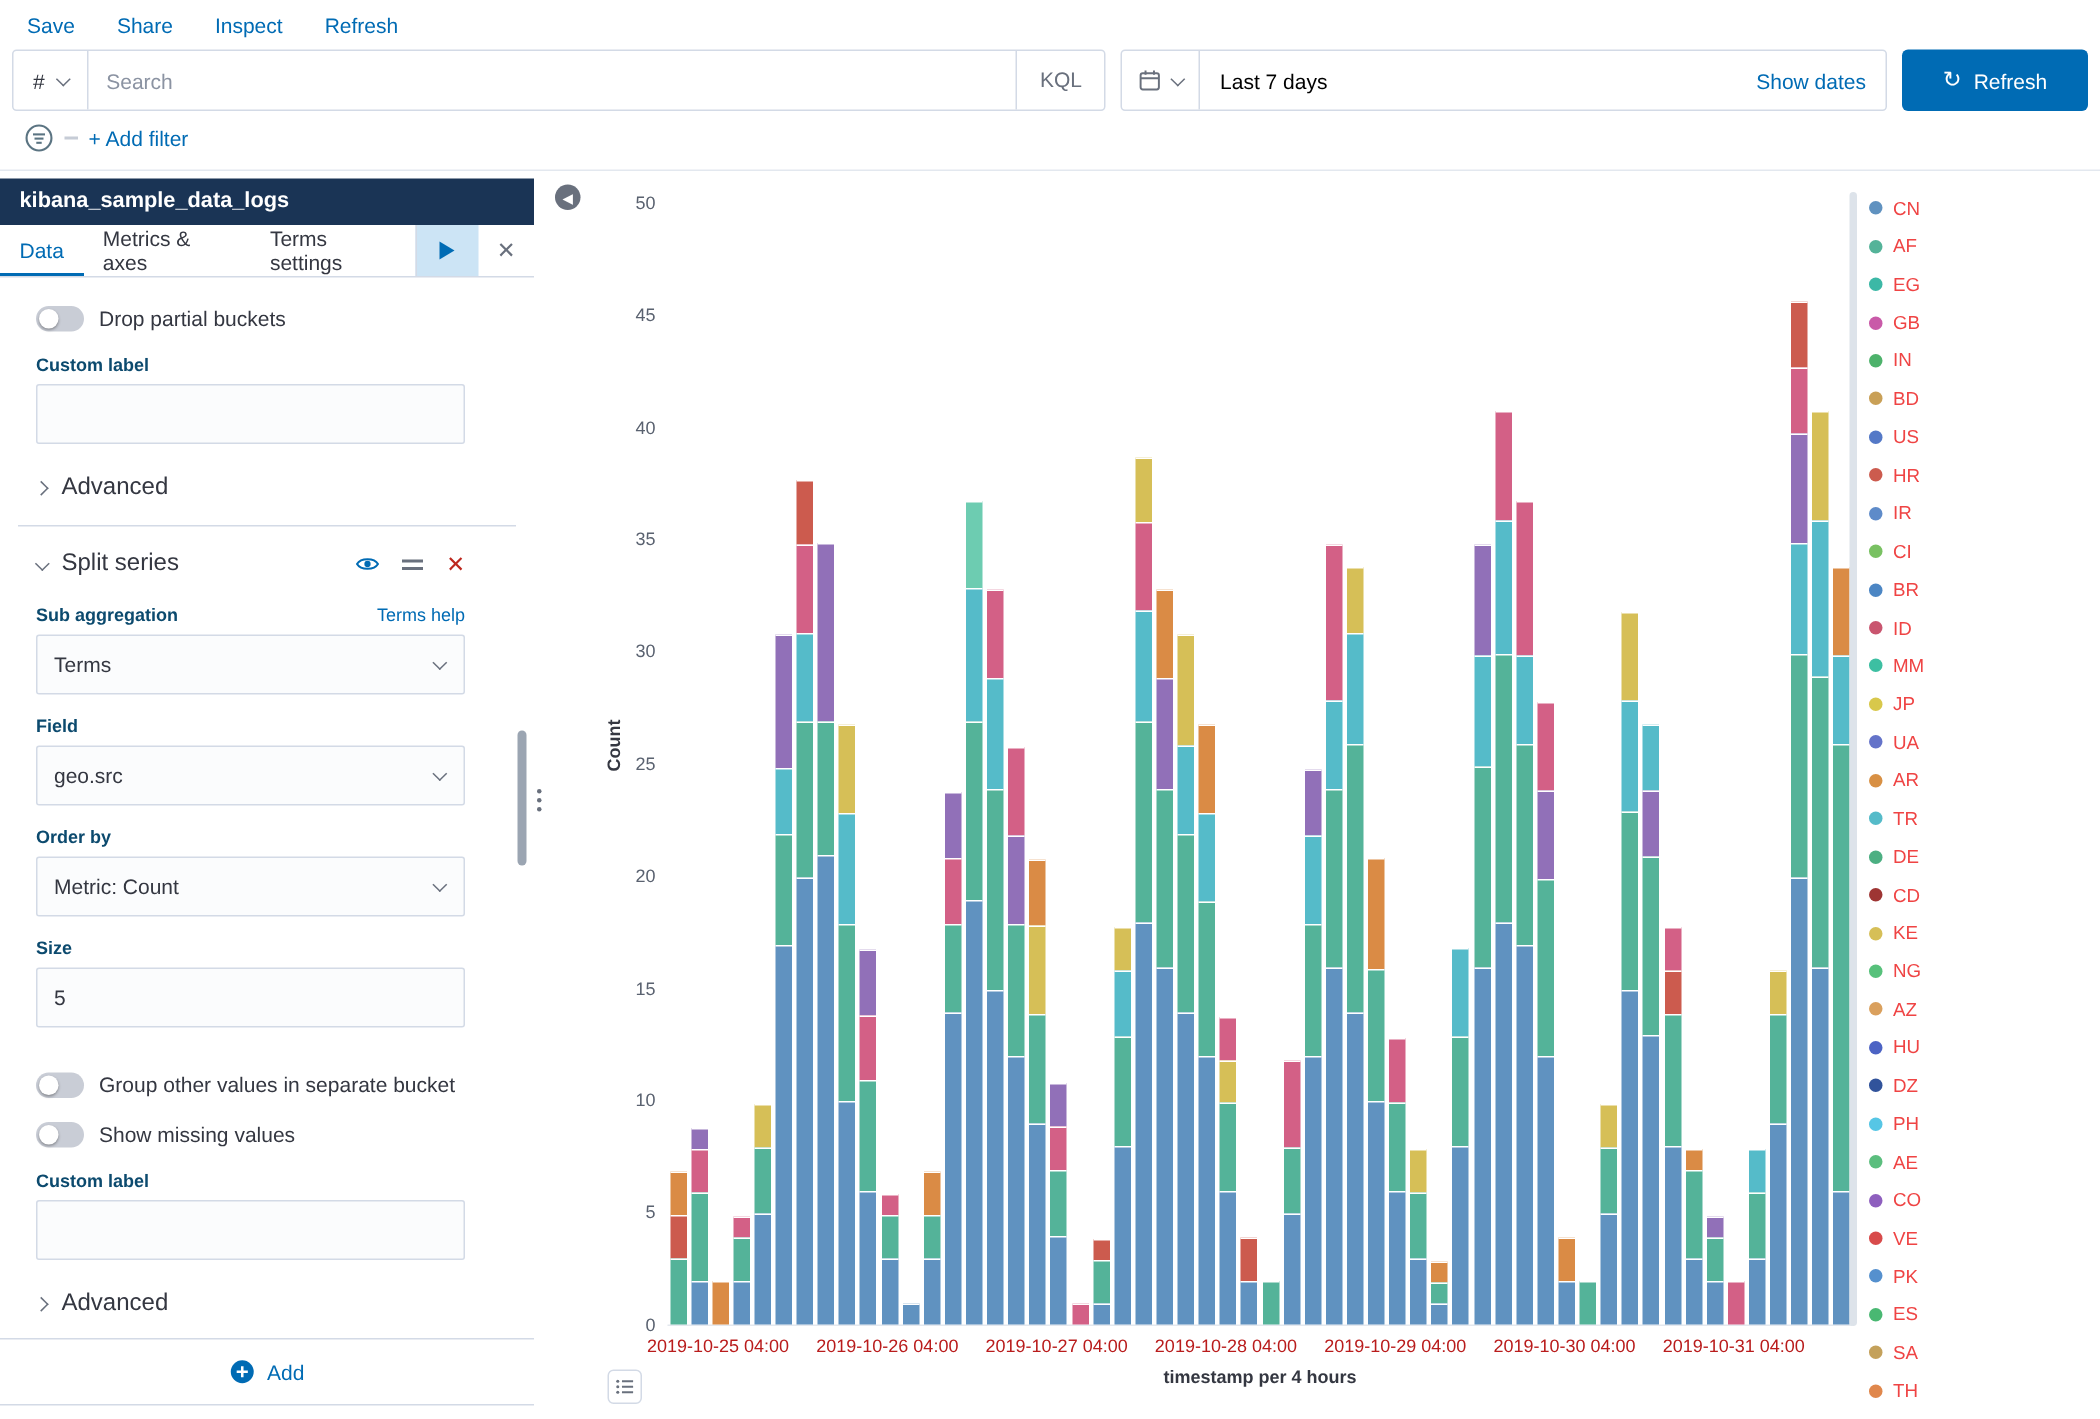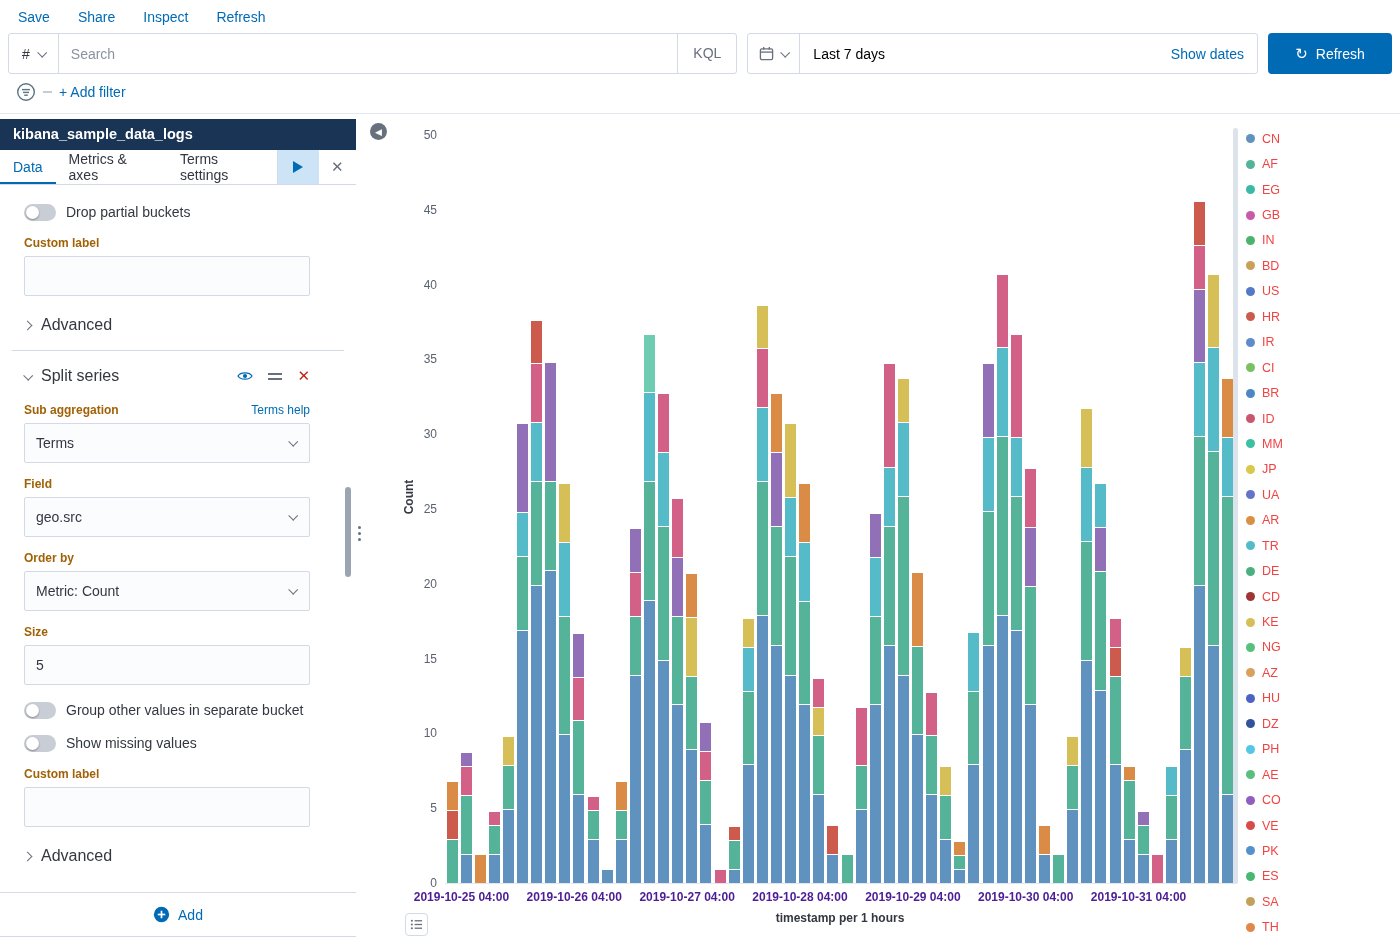--- a/index.html
+++ b/index.html
@@ -46,21 +46,21 @@
   .tabs .tspacer { flex:1; }
   .play-btn { width:45px; background:#CCE4F5; border-left:1px solid var(--border); display:flex; align-items:center; justify-content:center; cursor:pointer; }
   .play-tri { width:0; height:0; border-left:10px solid var(--accent); border-top:6px solid transparent; border-bottom:6px solid transparent; }
   .close-btn { width:40px; display:flex; align-items:center; justify-content:center; color:#69707D; font-size:15px; cursor:pointer; }
 
   .editor-body { position:absolute; top:66px; bottom:50px; left:0; right:0; overflow:hidden; padding:16px 46px 0 24px; }
   .switch-row { display:flex; gap:10px; align-items:flex-start; margin:2px 0 14px; }
   .switch { width:32px; height:17px; border-radius:9px; background:#C9CDD6; position:relative; flex:none; margin-top:1px; cursor:pointer; }
   .switch::after { content:""; position:absolute; left:2px; top:2px; width:13px; height:13px; border-radius:50%; background:#fff; box-shadow:0 1px 2px rgba(0,0,0,.35); }
   .switch-row .sw-label { font-size:14px; line-height:19px; }
-  .flabel { font-size:12px; font-weight:bold; color:#a16207; margin:14px 0 6px; }
+  .flabel { font-size:12px; font-weight:bold; color:#0c4a6e; margin:14px 0 6px; }
   .labelrow { display:flex; align-items:baseline; justify-content:space-between; }
   .helplink { font-size:12px; color:var(--accent); cursor:pointer; }
   .tinput { width:100%; height:40px; border:1px solid var(--border); border-radius:2px; background:#fbfcfd; padding:0 11px; font-size:14px; font-family:inherit; color:#343741; }
   .select { position:relative; width:100%; height:40px; border:1px solid var(--border); border-radius:2px; background:#fbfcfd; display:flex; align-items:center; padding:0 30px 0 11px; cursor:pointer; }
   .select .chev { position:absolute; right:13px; top:15px; }
   .adv-row { display:flex; align-items:center; gap:10px; font-size:16px; margin:20px 0 16px; cursor:pointer; }
   .chev-right { transform:rotate(-45deg); }
   .sep { border-top:1px solid var(--border); margin:0 -34px 0 -12px; }
   .split-hdr { display:flex; align-items:center; gap:10px; font-size:16px; margin:16px 0 4px; }
   .split-hdr .icons { margin-left:auto; display:flex; align-items:center; gap:15px; }
@@ -76,21 +76,21 @@
   .resizer i { display:block; width:3px; height:3px; border-radius:50%; background:#69707D; margin:3px 0; }
   .collapse-btn { position:absolute; left:370px; top:123px; width:17px; height:17px; border-radius:50%; background:#69707D; color:#fff; font-size:9px; display:flex; align-items:center; justify-content:center; cursor:pointer; }
 
   
   .chart { position:absolute; left:395px; top:112px; right:0; bottom:0; }
   .ylabel { position:absolute; left:-16px; top:378px; width:60px; text-align:center; transform:rotate(-90deg); font-size:12px; font-weight:bold; color:#343741; }
   .ytick { position:absolute; left:0; width:42px; text-align:right; font-size:12px; color:#5a6270; }
   .plot { position:absolute; left:50px; top:24px; width:790px; height:748px; border-bottom:1px solid #E4E8EE; }
   .bar { position:absolute; bottom:0; width:11px; display:flex; flex-direction:column-reverse; cursor:pointer; }
   .seg { width:100%; border-top:1px solid #fff; }
-  .xtick { position:absolute; top:778px; width:130px; font-size:12px; color:#4c1d95;font-weight:bold; }
+  .xtick { position:absolute; top:778px; width:130px; text-align:center; font-size:12px; color:#b91c1c; }
   .xtitle { position:absolute; top:799px; left:50px; width:790px; text-align:center; font-size:12px; font-weight:bold; color:#343741; }
   .legend-track { position:absolute; left:838px; top:16px; width:5px; height:756px; background:#DDE3EA; border-radius:3px; }
   .legend { position:absolute; left:851px; top:14px; width:140px; }
   .lg-item { display:flex; align-items:center; gap:7px; height:25.45px; font-size:12.5px; color:#ef4444; cursor:pointer; }
   .lg-dot { width:9px; height:9px; border-radius:50%; flex:none; }
   .legend-btn { position:absolute; left:10px; top:801px; width:23px; height:23px; border:1px solid var(--border); border-radius:4px; background:#fff; display:flex; align-items:center; justify-content:center; cursor:pointer; }
 </style>
 </head>
 <body>
 
@@ -207,21 +207,21 @@
       <span class="chev"></span>
     </div>
 
     <div class="two-col">
       <div class="col">
         <div class="flabel">Size</div>
         <input class="tinput" type="text" value="5" style="">
       </div>
     </div>
 
-    <div class="switch-row" style="margin-top:16px">
+    <div class="switch-row" style="margin-top:29px">
       <span class="switch"></span>
       <span class="sw-label">Group other values in separate bucket</span>
     </div>
 
     <div class="switch-row">
       <span class="switch"></span>
       <span class="sw-label">Show missing values</span>
     </div>
 
     <div class="flabel">Custom label</div>
@@ -551,21 +551,21 @@
         <div class="seg" style="height: 103.72px; background: rgb(85, 187, 201);"></div>
         <div class="seg" style="height: 73.8px; background: rgb(214, 191, 87);"></div>
       </div>
       <div class="bar" style="left: 777.393px;">
         <div class="seg" style="height: 88.76px; background: rgb(96, 146, 192);"></div>
         <div class="seg" style="height: 298.2px; background: rgb(84, 179, 153);"></div>
         <div class="seg" style="height: 58.84px; background: rgb(85, 187, 201);"></div>
         <div class="seg" style="height: 58.84px; background: rgb(218, 139, 69);"></div>
       </div>
     </div>
-  <div class="xtitle">timestamp per 1 hours</div>
+  <div class="xtitle">timestamp per 4 hours</div>
   <div class="legend-track"></div>
   <div class="legend">
       <div class="lg-item">
         <span class="lg-dot" style="background: rgb(96, 146, 192);"></span>
         <span>CN</span>
       </div>
       <div class="lg-item">
         <span class="lg-dot" style="background: rgb(84, 179, 153);"></span>
         <span>AF</span>
       </div>

